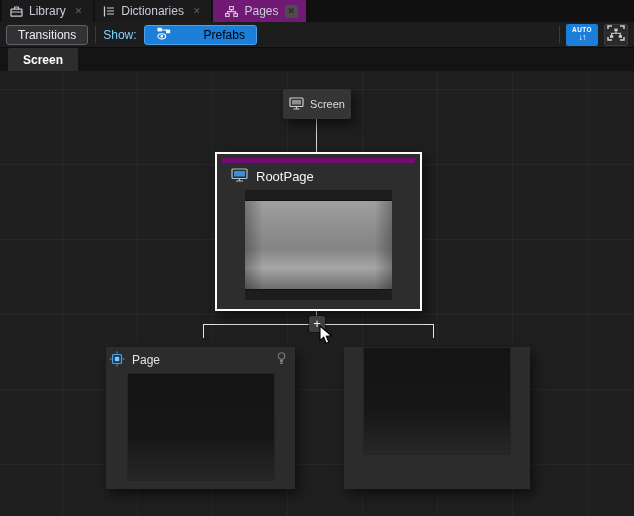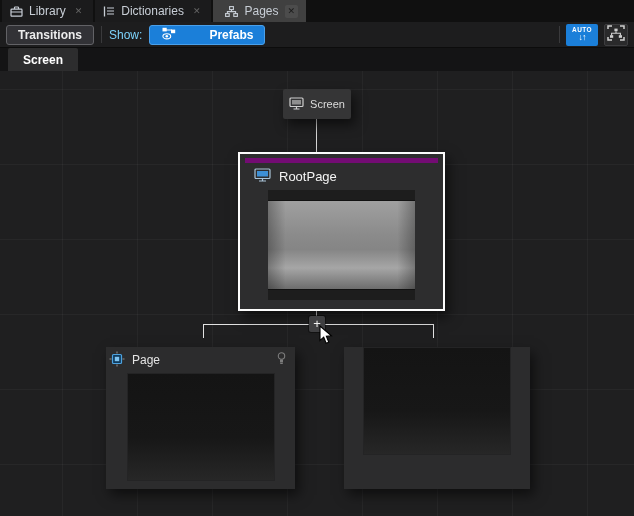--- a/index.html
+++ b/index.html
@@ -4,32 +4,32 @@
 <style>
   * { margin:0; padding:0; box-sizing:border-box; }
   html,body { width:634px; height:516px; overflow:hidden; background:#101010;
               font-family:"Liberation Sans", sans-serif; }
   .app { width:634px; height:516px; display:flex; flex-direction:column; }
 
   
   .tabbar { height:22px; background:#101010; display:flex; align-items:stretch; gap:2px; padding-left:2px; }
   .doc-tab { display:flex; align-items:center; gap:6px; padding:0 8px; background:#1b1b1c;
              color:#c8ced6; font-size:12px; cursor:default;text-align:right; }
-  .doc-tab.active { background:#404040;padding-left:12px; }
+  .doc-tab.active { background:#701a75;padding-left:12px; }
   .doc-tab .close { color:#646464; font-size:9px; line-height:1; padding:2px 3px; }
   .doc-tab.active .close { background:#4c4c4c; color:#1b1b1b; border-radius:2px; }
   .doc-tab svg { display:block; }
 
   
   .toolbar { height:26px; background:#1d1d1e; border-bottom:1px solid #0c0c0c;
              display:flex; align-items:center; padding:0 6px; gap:7px; }
   .tb-btn { height:20px; display:flex; align-items:center; gap:6px; padding:0 11px;
             background:#323236; border:1px solid #626266; border-radius:3px;
-            color:#ececec; font-size:12px; font-weight:700; }
-  .tb-btn.blue { background:#1b7fd9; border-color:#4aa0ea; color:#ffffff;gap:32px; }
+            color:#ececec; font-size:12px; font-weight:400; }
+  .tb-btn.blue { background:#1b7fd9; border-color:#4aa0ea; color:#000000;gap:32px; }
   .tb-sep { width:1px; height:17px; background:#3a3a3c; }
   .tb-label { color:#7dd3fc; font-size:12px; }
   .tb-right { margin-left:auto; display:flex; align-items:center; gap:6px; }
   .auto-btn { width:32px; height:22px; background:#1b7fd9; border-radius:2px; color:#fff;
               display:flex; flex-direction:column; align-items:center; justify-content:center; line-height:1; }
   .auto-btn .t { font-size:6.5px; font-weight:bold; letter-spacing:.4px; }
   .auto-btn .a { font-size:9px; font-weight:bold; margin-top:0px; letter-spacing:-1px; }
   .icon-btn { width:24px; height:22px; display:flex; align-items:center; justify-content:center;
               background:#2a2a2b; border:1px solid #3d3d3f; border-radius:2px; }
 
@@ -46,21 +46,21 @@
       linear-gradient(to bottom, rgba(255,255,255,.035) 1px, transparent 1px);
     background-size:75px 75px; background-position:62px 18px; }
 
   .node { position:absolute; background:#2d2d2e; box-shadow:4px 6px 12px rgba(0,0,0,.55); }
 
   .screen-node { left:283px; top:18px; width:68px; height:30px; border-radius:2px; background:#353536;
                  display:flex; align-items:center; justify-content:center; gap:6px;
                  color:#dcdcdc; font-size:11px; }
 
   .rootpage-node { left:215px; top:81px; width:207px; height:159px; border:2px solid #fcfcfc;
-                   display:flex; flex-direction:column;margin-left:23px; }
+                   display:flex; flex-direction:column; }
   .rp-accent { height:5px; margin:4px 5px 0 5px; background:#730c73; }
   .rp-header { display:flex; align-items:center; gap:8px; padding:5px 6px 5px 14px;
                color:#f4f4f4; font-size:13px; }
   .rp-thumb { width:147px; height:110px; margin:0 auto; display:flex; flex-direction:column;
               background:#111; }
   .rp-thumb .bar { height:10px; background:#1d1d1d; }
   .rp-thumb .shot { flex:1; margin:1px 0;
      background:
        linear-gradient(90deg, rgba(0,0,0,.28) 0%, rgba(0,0,0,0) 12%, rgba(0,0,0,0) 88%, rgba(0,0,0,.28) 100%),
        linear-gradient(180deg, #a0a0a0 0%, #8b8b8b 38%, #858585 55%, #a6a6a6 76%, #6d6d6d 100%); }

